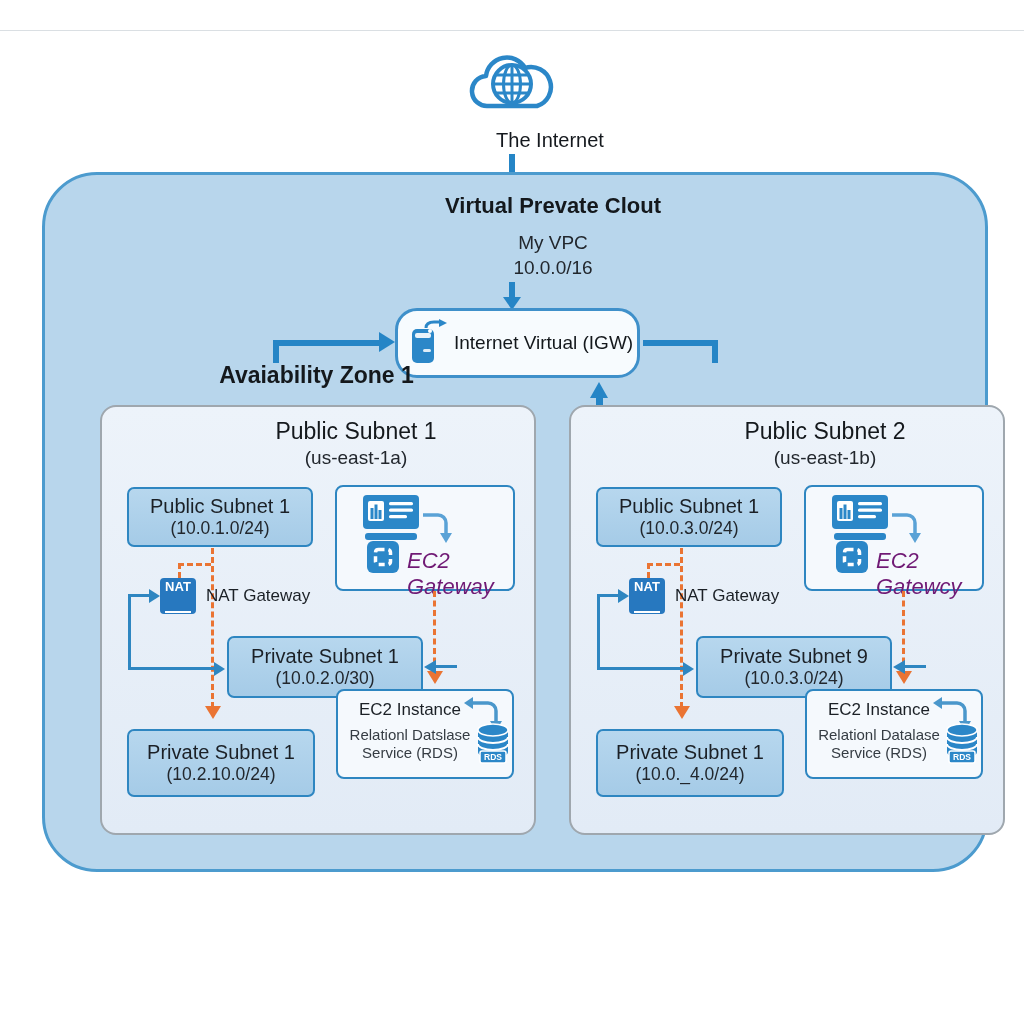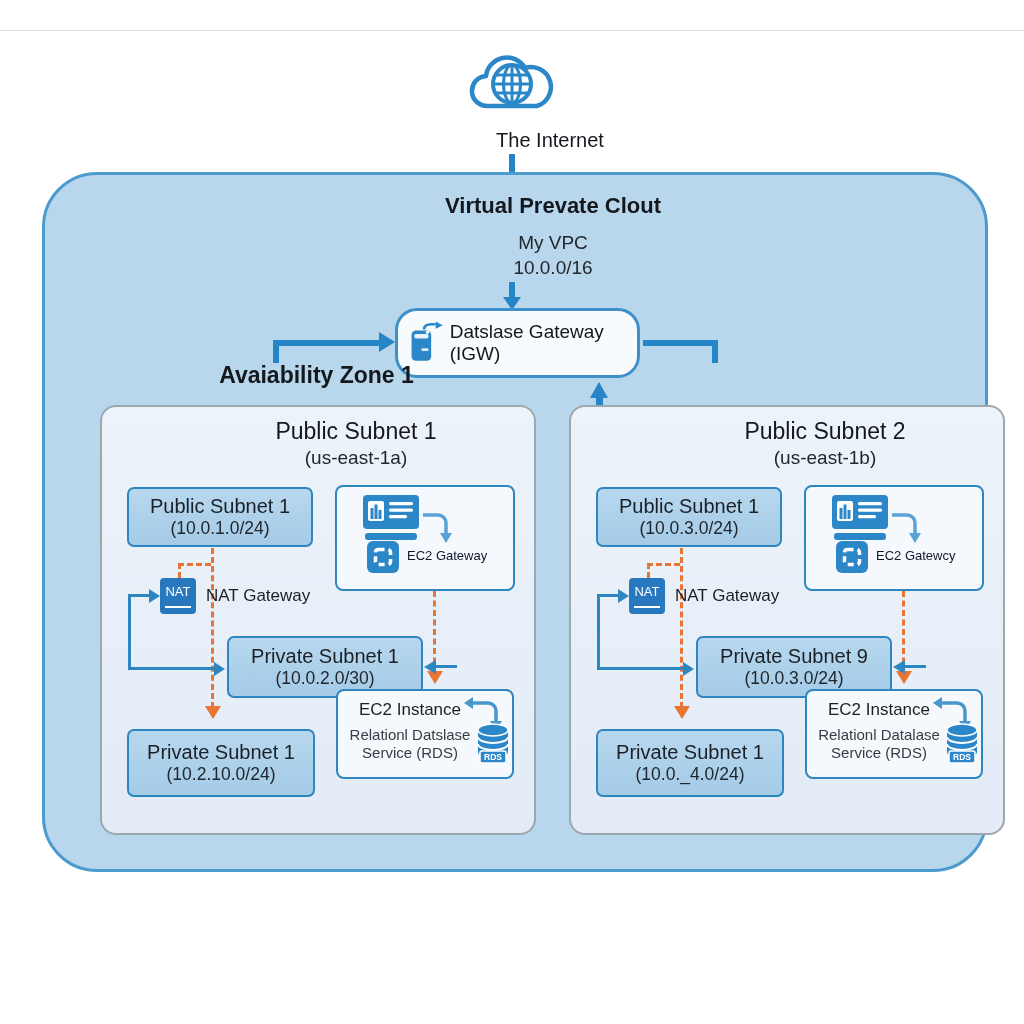--- a/index.html
+++ b/index.html
@@ -68,26 +68,26 @@
             text-align:center;box-sizing:border-box;}
   .bb-name{font-size:20px;color:#1b2026;}
   .bb-cidr{font-size:17.5px;color:#22272d;}
   .white-box{background:#f5f9fd;border:2px solid #2e86c1;border-radius:8px;box-sizing:border-box;}
 
   .pub-box{left:25px;top:80px;width:186px;height:60px;}
   .ec2-box{left:233px;top:78px;width:180px;height:106px;}
   .card-icon{left:26px;top:8px;width:56px;height:46px;}
   .elbow-icon{left:84px;top:24px;width:34px;height:34px;}
   .ec2-icon{left:30px;top:54px;width:32px;height:32px;}
-  .ec2-label{left:70px;top:61px;font-size:13px;color:#0f172a;}
+  .ec2-label{left:70px;top:61px;font-size:22px;color:#701a75;font-style:italic;}
 
   .nat-icon{left:58px;top:171px;width:36px;height:36px;background:#2778bf;border-radius:4px;
             display:flex;align-items:center;justify-content:center;}
-  .nat-icon span{color:#fff;font-size:13px;font-weight:normal;border-bottom:2px solid #fff;
-                 padding-bottom:8px;line-height:1;}
+  .nat-icon span{color:#fff;font-size:13px;font-weight:bold;border-bottom:2px solid #fff;
+                 padding-bottom:18px;line-height:1;}
   .nat-label{left:104px;top:179px;font-size:17px;color:#1b2026;}
 
   .sol{background:#2e86c1;}
   .sol-h1{left:26px;top:187px;width:23px;height:3px;}
   .sol-a1{left:47px;top:182px;width:0;height:0;border-top:7px solid transparent;
           border-bottom:7px solid transparent;border-left:11px solid #2e86c1;}
   .sol-v{left:26px;top:187px;width:3px;height:76px;}
   .sol-h2{left:26px;top:260px;width:87px;height:3px;}
   .sol-a2{left:112px;top:255px;width:0;height:0;border-top:7px solid transparent;
           border-bottom:7px solid transparent;border-left:11px solid #2e86c1;}
@@ -144,21 +144,21 @@
 
   <div class="abs igw-box">
     <svg width="40" height="48" viewBox="0 0 40 48">
       <rect x="4" y="10" width="22" height="34" rx="5" fill="#2b87c8"></rect>
       <rect x="7" y="14" width="16" height="5" rx="2" fill="#ffffff" opacity="0.9"></rect>
       <circle cx="22" cy="12" r="2" fill="#ffffff"></circle>
       <rect x="15" y="30" width="8" height="3" rx="1.5" fill="#ffffff" opacity="0.85"></rect>
       <path d="M18 9 Q18 3 26 3 L31 3" fill="none" stroke="#2b87c8" stroke-width="3"></path>
       <polygon points="31,0 31,8 39,4" fill="#2b87c8"></polygon>
     </svg>
-    <span class="igw-label">Datslase Gateway (IGW)</span>
+    <span class="igw-label">Internet Virtual (IGW)</span>
   </div>
 
   <div class="abs lconn-h"></div>
   <div class="abs lconn-a"></div>
   <div class="abs lconn-stub"></div>
   <div class="abs rconn-h"></div>
   <div class="abs rconn-stub"></div>
 
   <div class="abs az-label az-1 ctr">Avaiability Zone 1</div>
 

